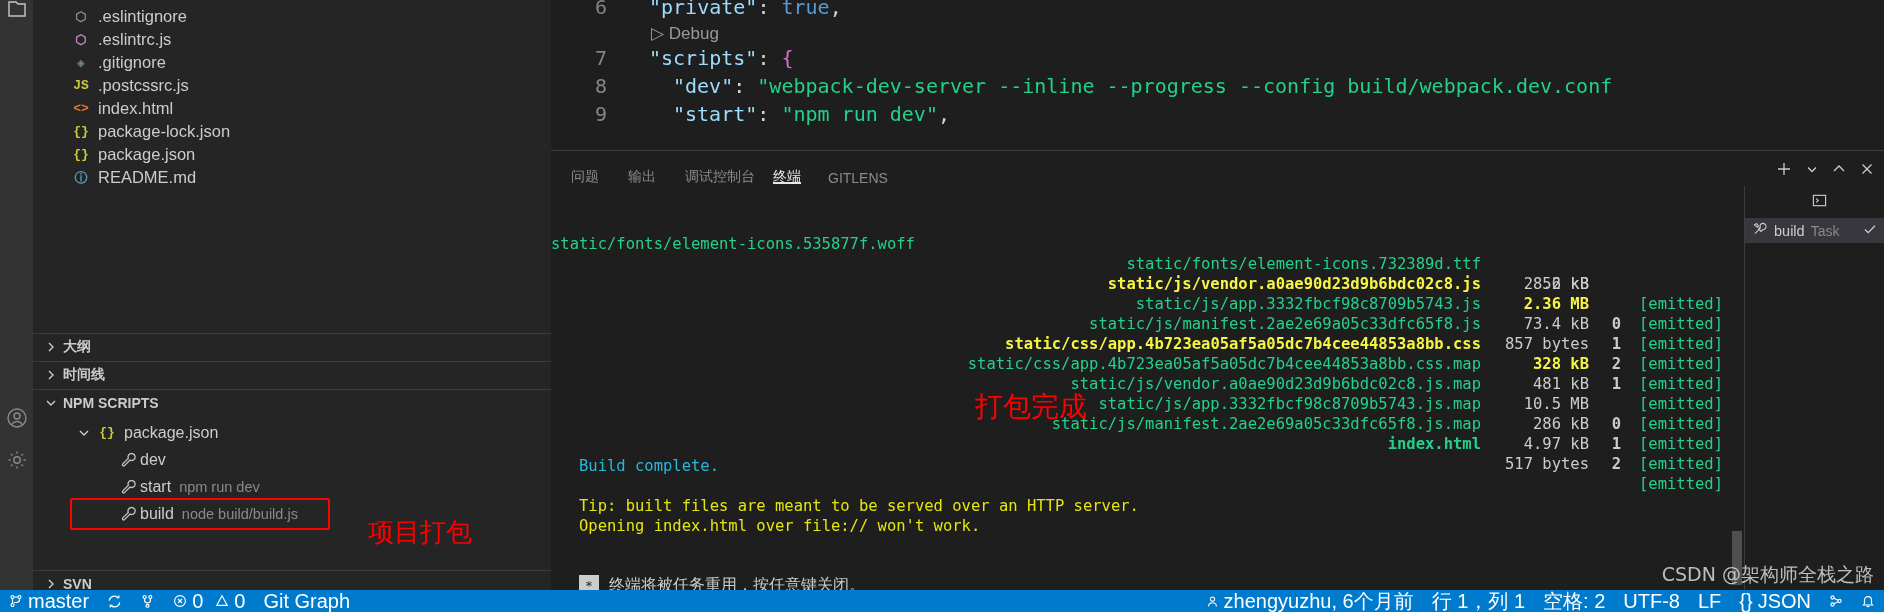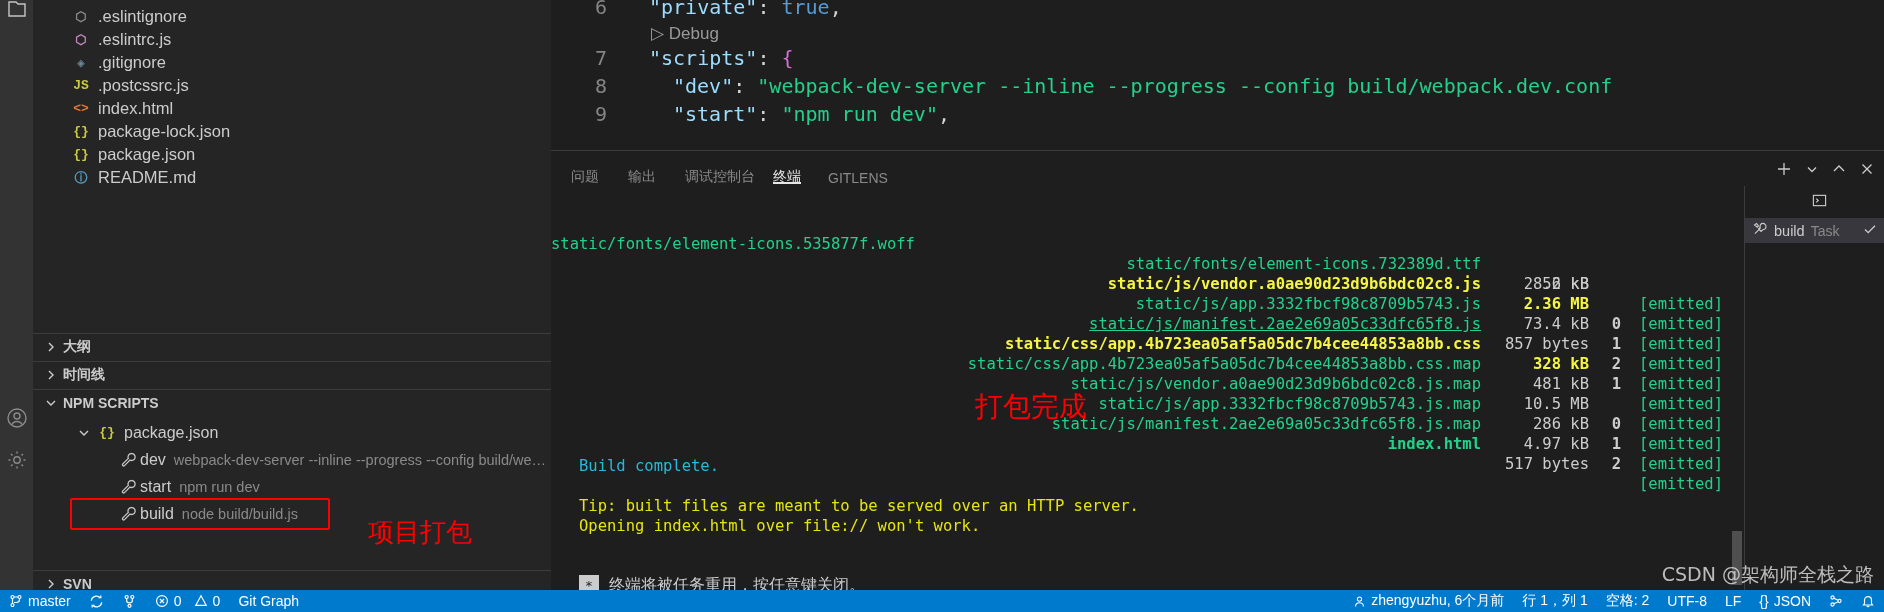--- a/index.html
+++ b/index.html
@@ -169,21 +169,21 @@
 
   .scrollbar-thumb {
     position: absolute; right: 142px; top: 380px; width: 10px; height: 54px;
     background: #4f4f4f; border-radius: 0;
   }
 
   
   .statusbar {
     position: absolute; left: 0; bottom: 0; width: 1884px; height: 22px;
     background: #007acc; color: #ffffff; display: flex; align-items: center;
-    font-size: 14px; white-space: nowrap;
+    font-size: 20px; white-space: nowrap;
   }
   .sb-item { display: inline-flex; align-items: center; gap: 5px; padding: 0 9px; height: 22px; }
   .sb-right { margin-left: auto; display: flex; align-items: center; }
   .sb-item svg { display: block; }
 
   .watermark {
     position: absolute; right: 10px; bottom: 24px;
     color: #d8d8d8; font-size: 19px; opacity: .85;
     font-family: "DejaVu Sans", sans-serif; white-space: nowrap;
   }
@@ -289,21 +289,20 @@
       <span>package.json</span>
     </div>
 
     <div class="npm-row" style="top:446px; padding-left:85px">
       <span class="wrench">
         <svg width="16" height="16" viewBox="0 0 16 16" fill="none" stroke="#c5c5c5" stroke-width="1.3">
           <path d="M10.5 1.5a3.5 3.5 0 00-3.2 4.9L1.8 11.9a1.2 1.2 0 001.7 1.7l5.5-5.5A3.5 3.5 0 1010.5 1.5z"></path>
         </svg>
       </span>
       <span class="npm-script-name">dev</span>
-      <span class="npm-script-cmd">webpack-dev-server --inline --progress --config build/we…</span>
     </div>
 
     <div class="npm-row" style="top:473px; padding-left:85px">
       <span class="wrench">
         <svg width="16" height="16" viewBox="0 0 16 16" fill="none" stroke="#c5c5c5" stroke-width="1.3">
           <path d="M10.5 1.5a3.5 3.5 0 00-3.2 4.9L1.8 11.9a1.2 1.2 0 001.7 1.7l5.5-5.5A3.5 3.5 0 1010.5 1.5z"></path>
         </svg>
       </span>
       <span class="npm-script-name">start</span>
       <span class="npm-script-cmd">npm run dev</span>
@@ -453,21 +452,21 @@
       <div class="tline" style="top:88px;">
         <span class="col-asset c-green" style="left:0;width:930px;text-align:right;">static/js/app.3332fbcf98c8709b5743.js</span>
         <span class="col-size c-white" style="left:938px;width:100px;">73.4 kB</span>
         <span class="col-chunk c-white c-bold" style="left:1046px;width:24px;">1</span>
         <span class="col-emit c-green" style="left:1088px;">[emitted]</span>
         <span class="col-big c-yellow" style="left:1198px;"></span>
         
       </div>
 
       <div class="tline" style="top:108px;">
-        <span class="col-asset c-green" style="left:0;width:930px;text-align:right;text-decoration:underline;">static/js/manifest.2ae2e69a05c33dfc65f8.js</span>
+        <span class="col-asset c-green" style="left:0;width:930px;text-align:right;">static/js/manifest.2ae2e69a05c33dfc65f8.js</span>
         <span class="col-size c-white" style="left:938px;width:100px;">857 bytes</span>
         <span class="col-chunk c-white c-bold" style="left:1046px;width:24px;">2</span>
         <span class="col-emit c-green" style="left:1088px;">[emitted]</span>
         <span class="col-big c-yellow" style="left:1198px;"></span>
         
       </div>
 
       <div class="tline" style="top:128px;">
         <span class="col-asset c-yellow" style="left:0;width:930px;text-align:right;">static/css/app.4b723ea05af5a05dc7b4cee44853a8bb.css</span>
         <span class="col-size c-yellow" style="left:938px;width:100px;">328 kB</span>

